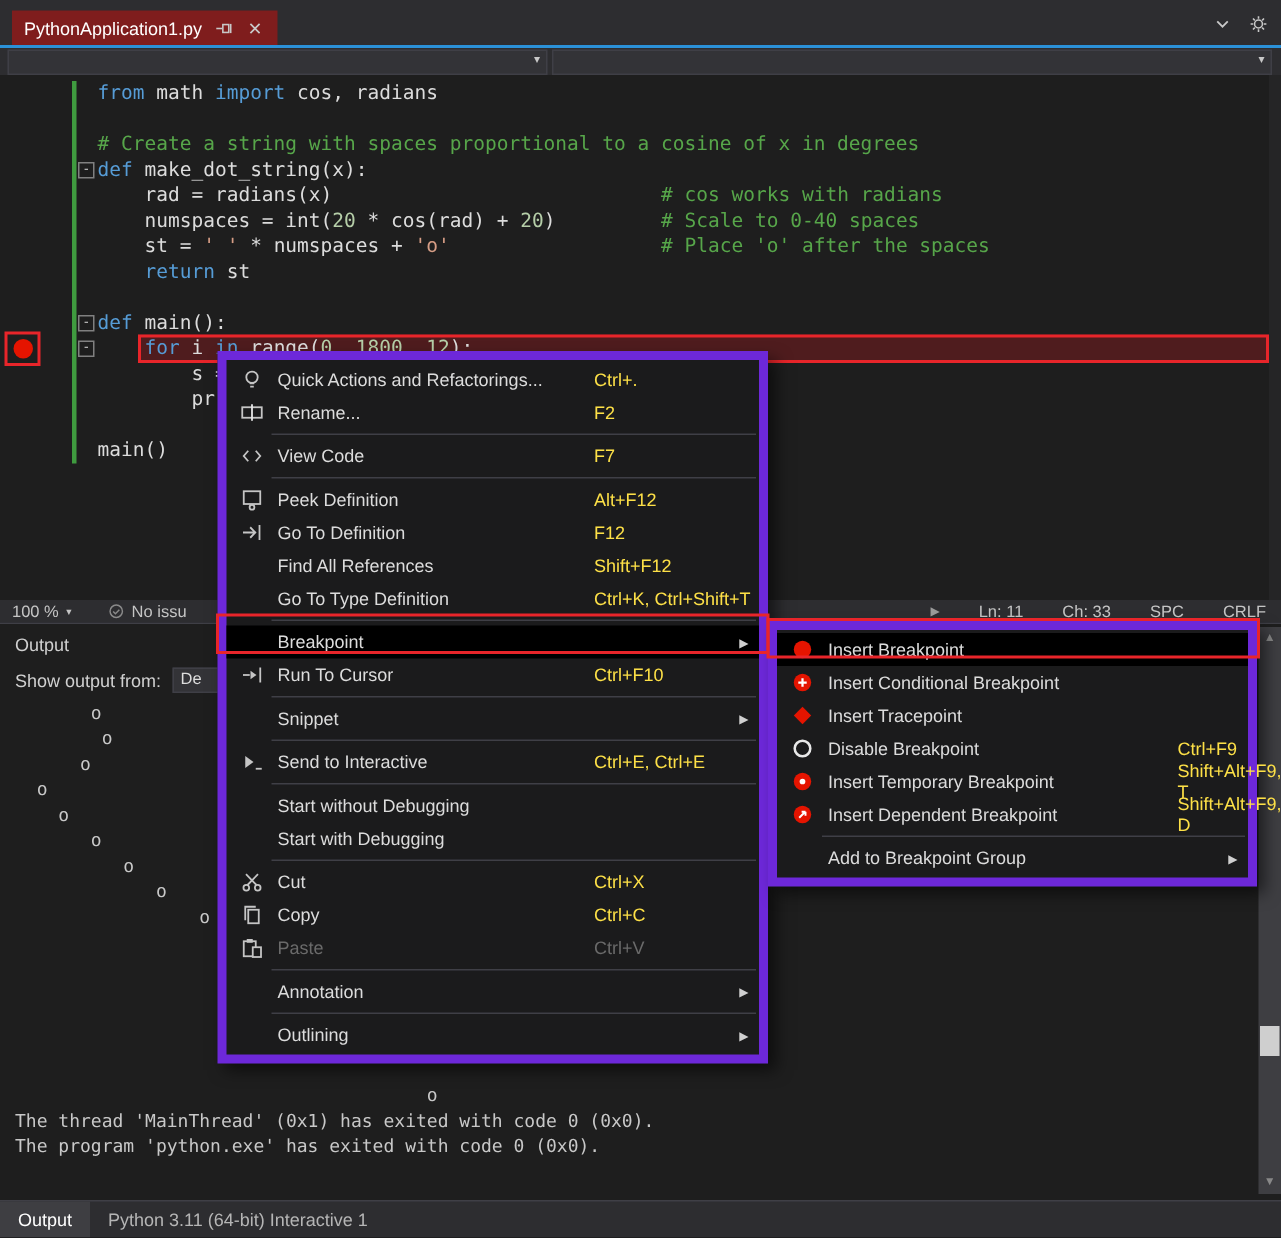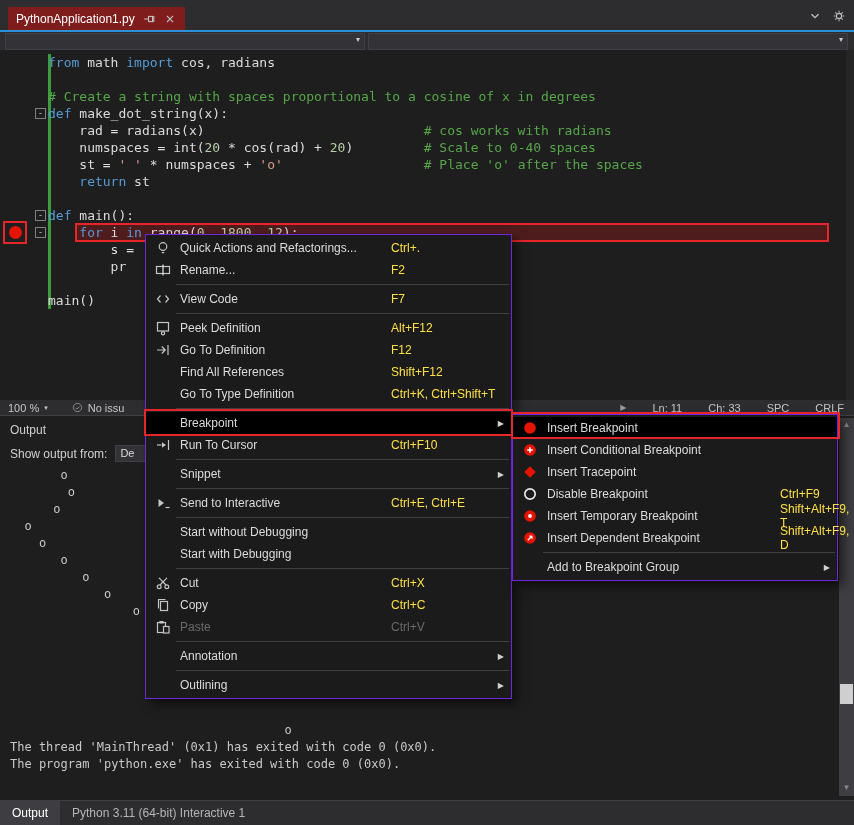--- a/index.html
+++ b/index.html
@@ -21,21 +21,21 @@
   .combo{height:15px;background:#333337;border:1px solid #3f3f46;position:relative;}
   .combo.left{flex:0 0 358px;}
   .combo.right{flex:1;}
   .combo .chev{position:absolute;right:4px;top:1px;font-size:8px;color:#c8c8c8;}
 
   
   .editor{position:absolute;top:50px;left:0;width:854px;height:350px;background:#1e1e1e;}
   .changes-bar{position:absolute;left:48px;top:4px;width:3px;height:255px;background:#3f9b3f;}
   .bp-glyph{position:absolute;left:9px;top:176px;width:13px;height:13px;border-radius:50%;background:#e51400;}
   .editor-scroll{position:absolute;right:0;top:0;width:8px;height:350px;background:#252526;}
-  .code{position:absolute;left:48px;top:4px;width:781px;
+  .code{position:absolute;left:65px;top:4px;width:781px;
         font-family:"DejaVu Sans Mono",monospace;font-size:13px;line-height:17px;color:#dcdcdc;}
   .cl{position:relative;height:17px;white-space:pre;}
   .cl .ct{position:relative;z-index:1;}
   .seg.kw{color:#569cd6}.seg.cm{color:#57a64a}.seg.num{color:#b5cea8}.seg.str{color:#d69d85}
   .fold{position:absolute;left:-13px;top:3px;width:11px;height:11px;box-sizing:border-box;
         border:1px solid #808080;background:#1e1e1e;color:#c8c8c8;
         font:9px/9px "DejaVu Sans Mono",monospace;text-align:center;z-index:2;}
   .hl-band{position:absolute;left:27px;right:0;top:-1px;height:15px;background:#4f1c1e;
            border:2px solid #e8252a;z-index:0;}
 
@@ -67,21 +67,21 @@
 
   
   .bottomtabs{position:absolute;bottom:0;left:0;width:854px;height:25px;background:#2d2d30;
               border-top:1px solid #3f3f46;box-sizing:border-box;display:flex;align-items:stretch;
               font-size:12px;}
   .btab{display:flex;align-items:center;padding:0 12px;color:#b5b5b5;}
   .btab.active{background:#3e3e42;color:#ffffff;}
 
   
   .menu{position:absolute;left:145px;top:234px;width:367px;box-sizing:border-box;
-        background:#1b1b1c;border:1px solid #6d28d9;box-shadow:5px 5px 10px rgba(0,0,0,.55);
+        background:#1b1b1c;border:6px solid #6d28d9;box-shadow:5px 5px 10px rgba(0,0,0,.55);
         padding:2px 0;z-index:10;font-size:12px;color:#dcdcdc;}
   .submenu{left:512px;top:414px;width:326px;z-index:11;}
   .mi{position:relative;height:22px;display:flex;align-items:center;
       padding-left:34px;padding-right:20px;box-sizing:border-box;}
   .mi.hl{background:#000000;}
   .mi.disabled{color:#6a6a6a;}
   .mi.disabled .sc{color:#6a6a6a;}
   .mi .ic{position:absolute;left:9px;top:3px;width:16px;height:16px;}
   .mi .sc{position:absolute;left:245px;color:#fde047;}
   .submenu .mi .sc{left:228px;margin-left:39px;}

